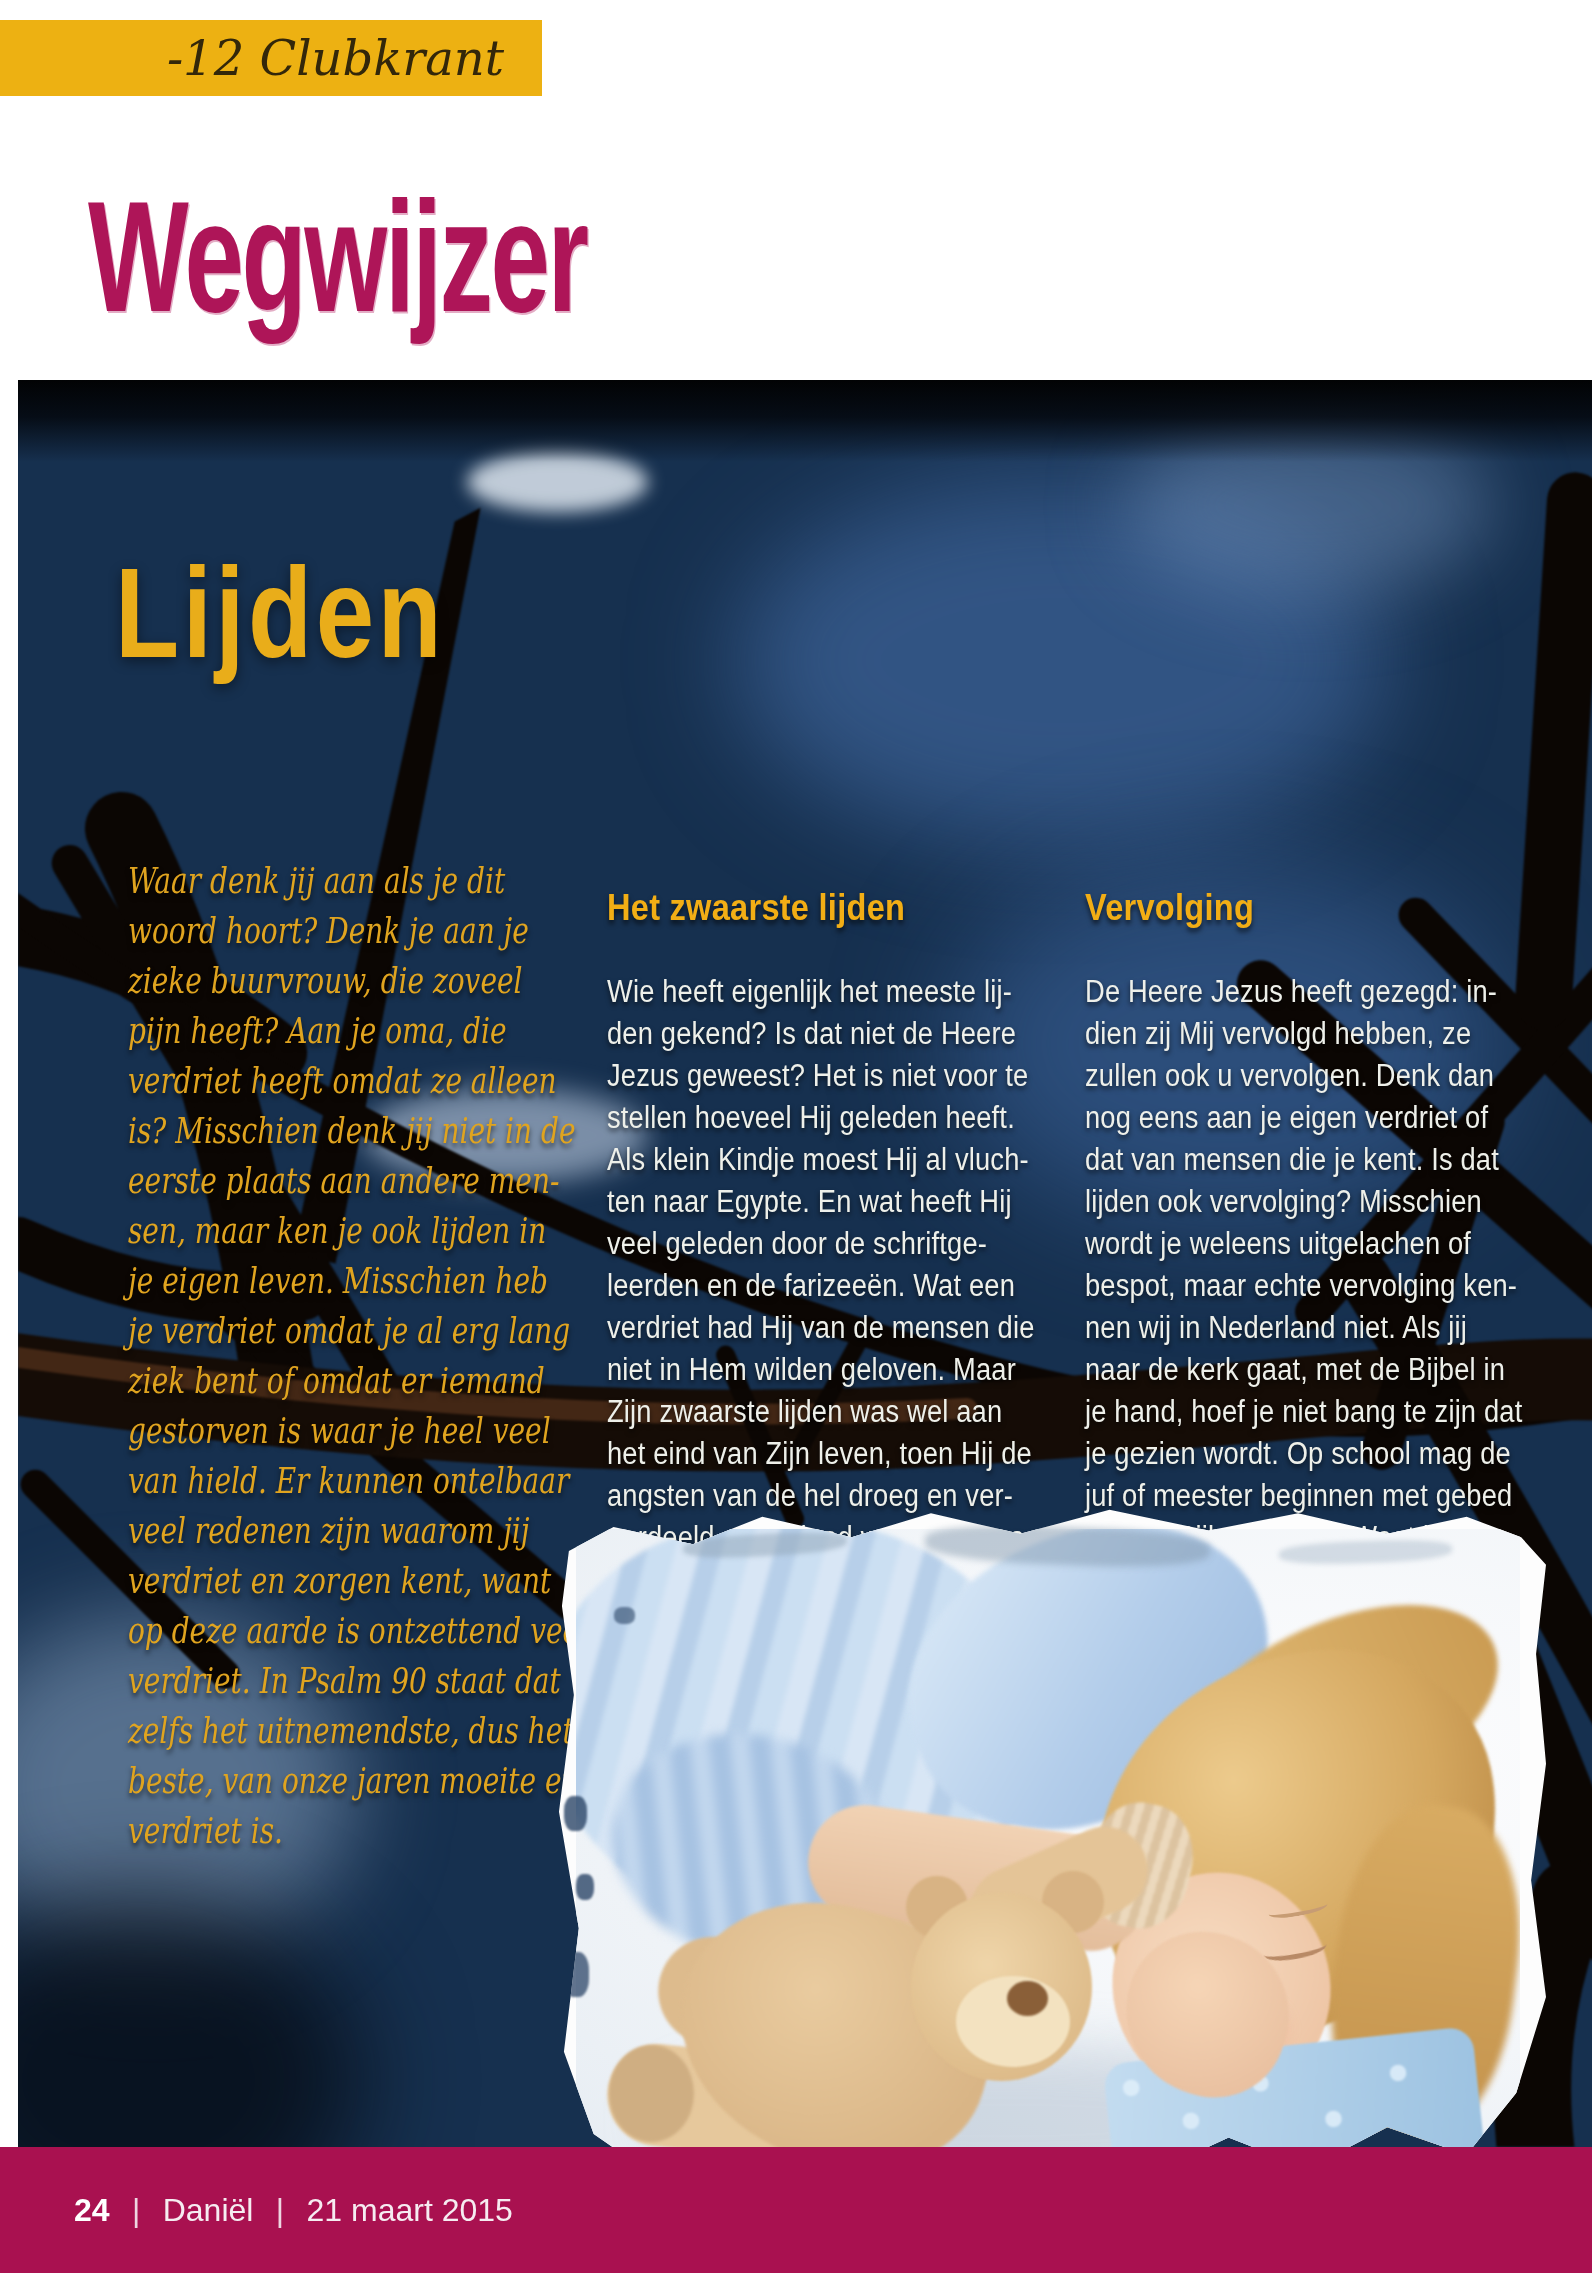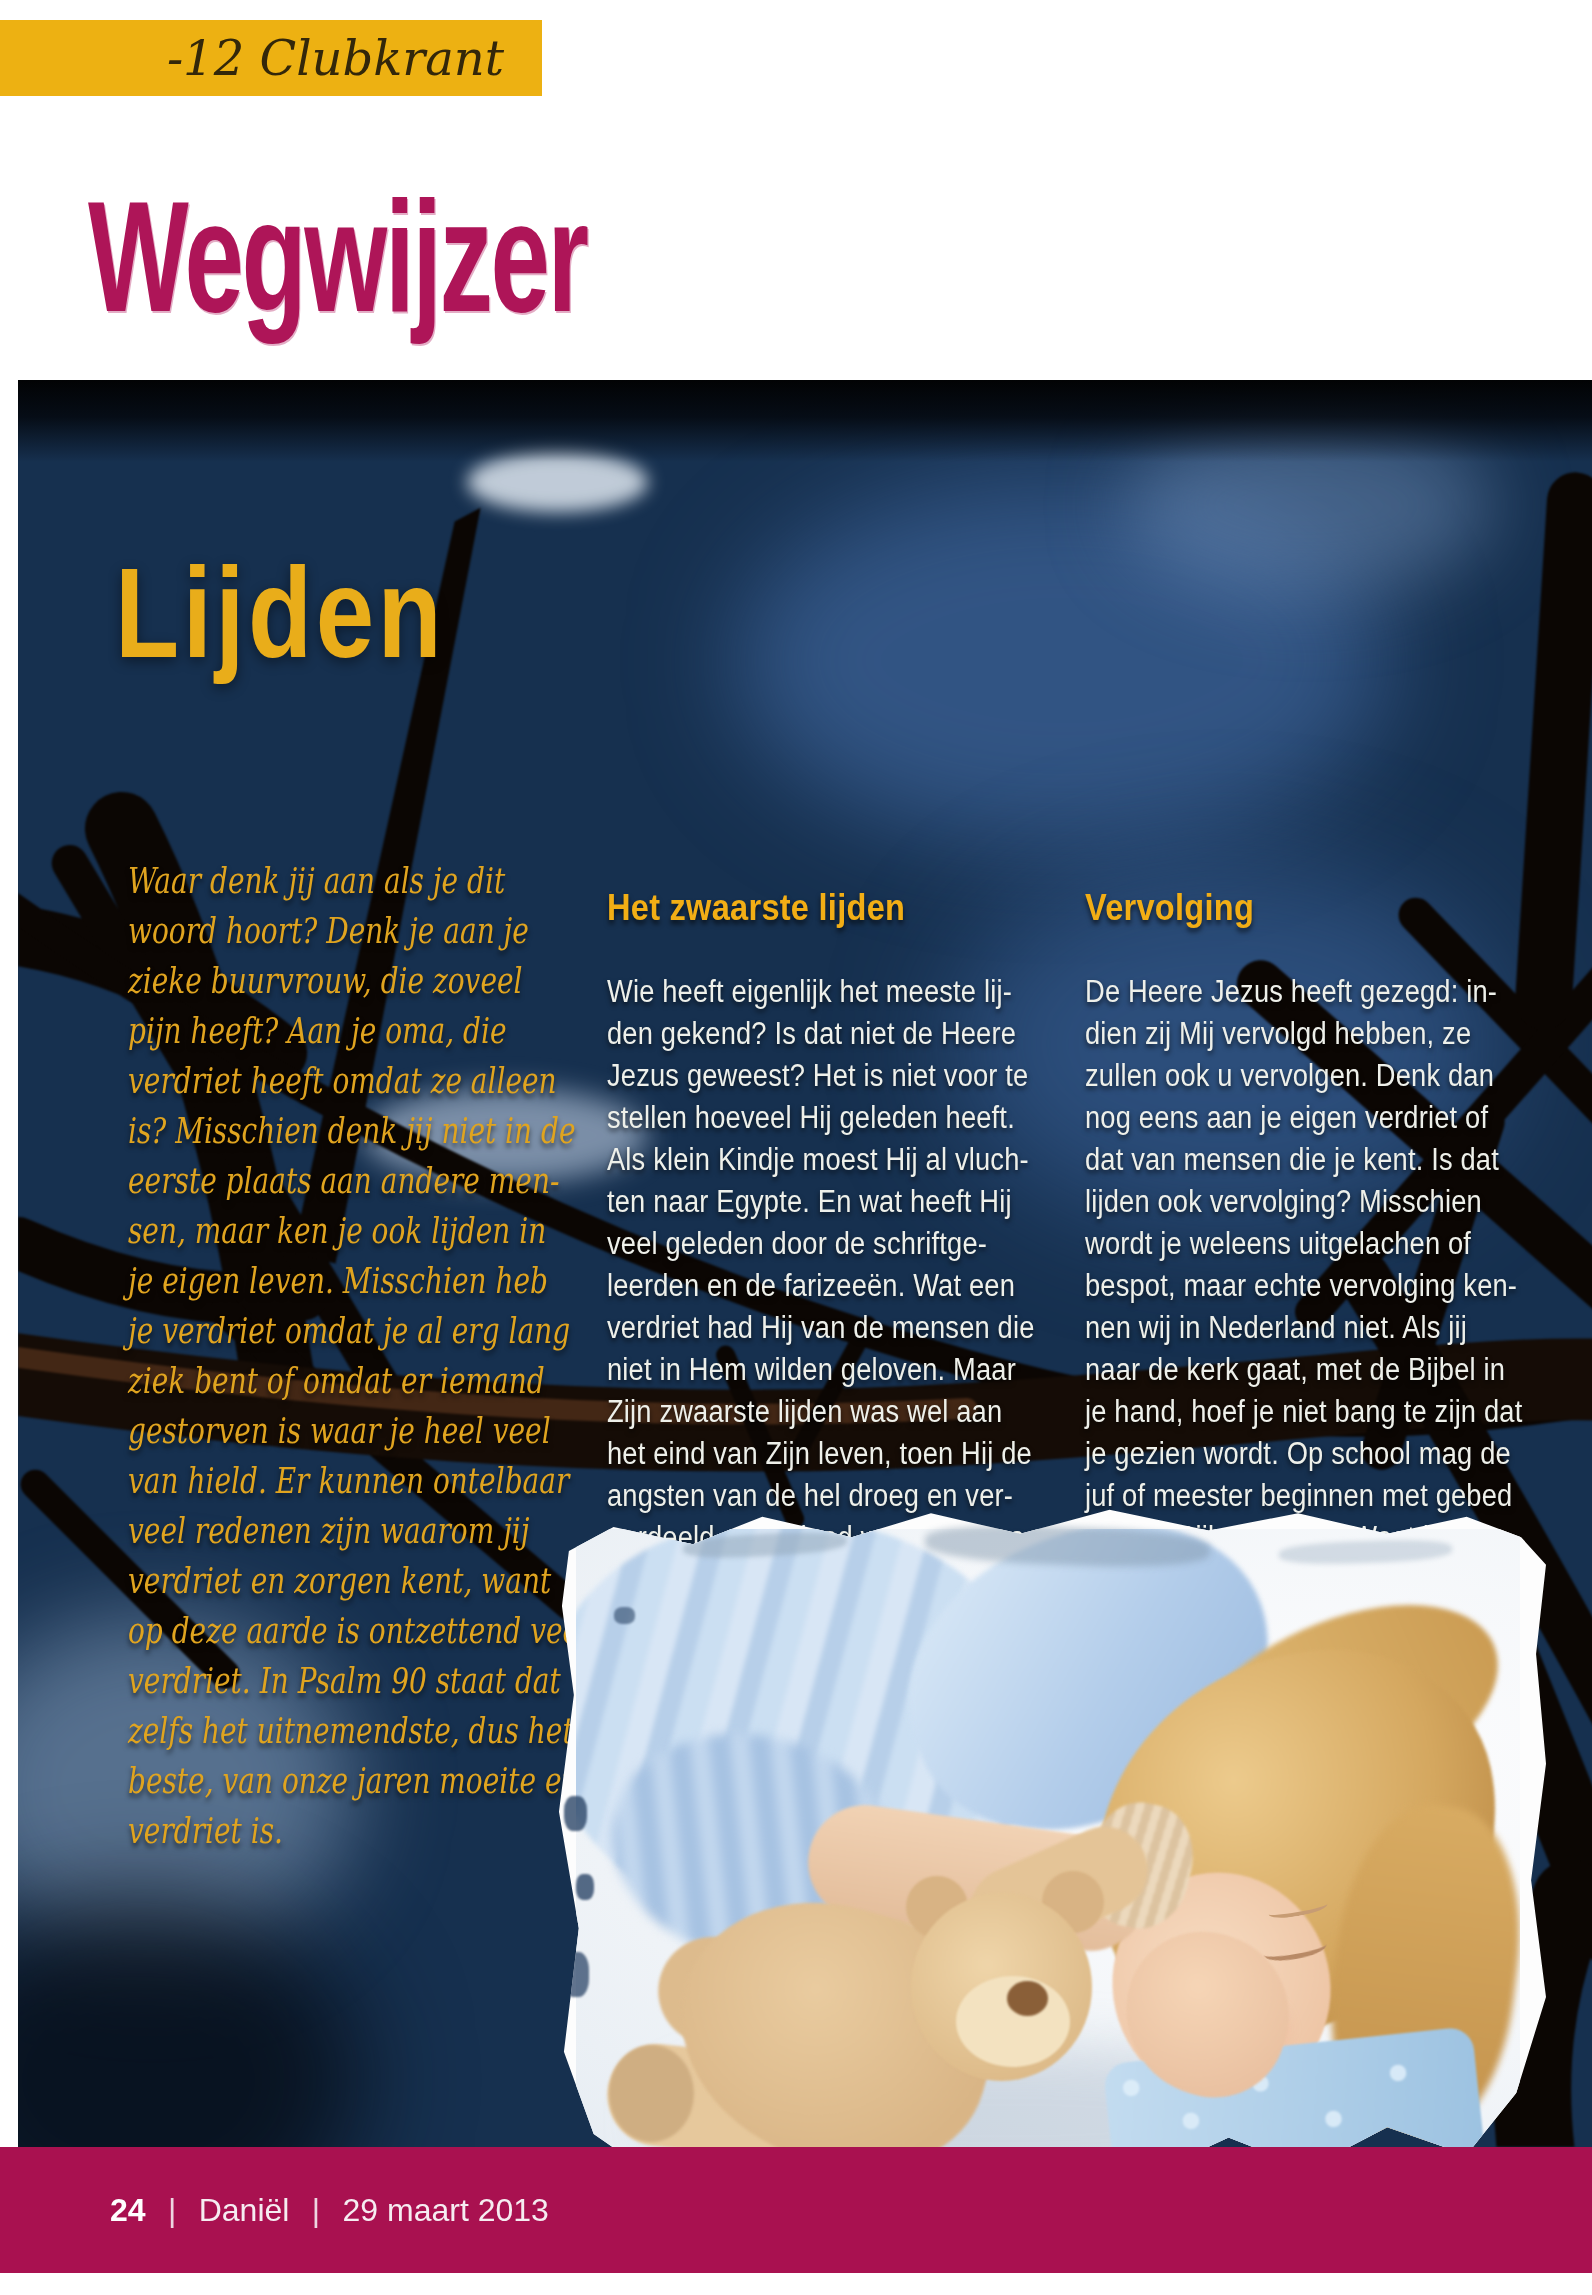--- a/index.html
+++ b/index.html
@@ -139,21 +139,21 @@
   .sp1{left:129px;top:31px;width:164px;height:22.4px;background:#8fa3b5;opacity:.5;transform:rotate(-3deg);filter:blur(2.6px);}
   .sp2{left:371px;top:24px;width:285px;height:38px;background:#7d93a8;opacity:.45;transform:rotate(2deg);filter:blur(3.5px);}
   .sp3{left:725px;top:38px;width:173px;height:22.4px;background:#9db0c2;opacity:.4;transform:rotate(-2deg);filter:blur(2.6px);}
   .sp4{left:10.4px;top:293px;width:22.4px;height:35px;background:#2c4668;opacity:.8;filter:blur(0.9px);}
   .sp5{left:22.4px;top:371px;width:17.3px;height:26px;background:#2c4668;opacity:.8;filter:blur(0.9px);}
   .sp6{left:8.6px;top:449px;width:26px;height:45px;background:#2c4668;opacity:.75;filter:blur(1.3px);}
   .sp7{left:60px;top:104px;width:21px;height:17.3px;background:#2c4668;opacity:.6;filter:blur(0.9px);}
 
   
   .footer{position:absolute;left:0;top:2147px;width:1592px;height:126px;background:#a91150;
-          display:flex;align-items:center;gap:22.4px;padding-left:110px;box-sizing:border-box;
+          display:flex;align-items:center;gap:22.4px;padding-left:74px;box-sizing:border-box;
           color:#f6ecf1;font-size:32px;}
   .footer .pg{font-weight:bold;color:#ffffff;}
   .footer .sep{font-weight:300;opacity:.9;}
 </style>
 </head>
 <body>
 
 <div class="page">
 
   <div class="banner">
@@ -297,17 +297,17 @@
     <div class="spl sp5"></div>
     <div class="spl sp6"></div>
     <div class="spl sp7"></div>
   </div>
 
   <div class="footer">
     <span class="pg">24</span>
     <span class="sep">|</span>
     <span>Daniël</span>
     <span class="sep">|</span>
-    <span>29 maart 2013</span>
+    <span>21 maart 2015</span>
   </div>
 
 </div>
 
 
 </body></html>

